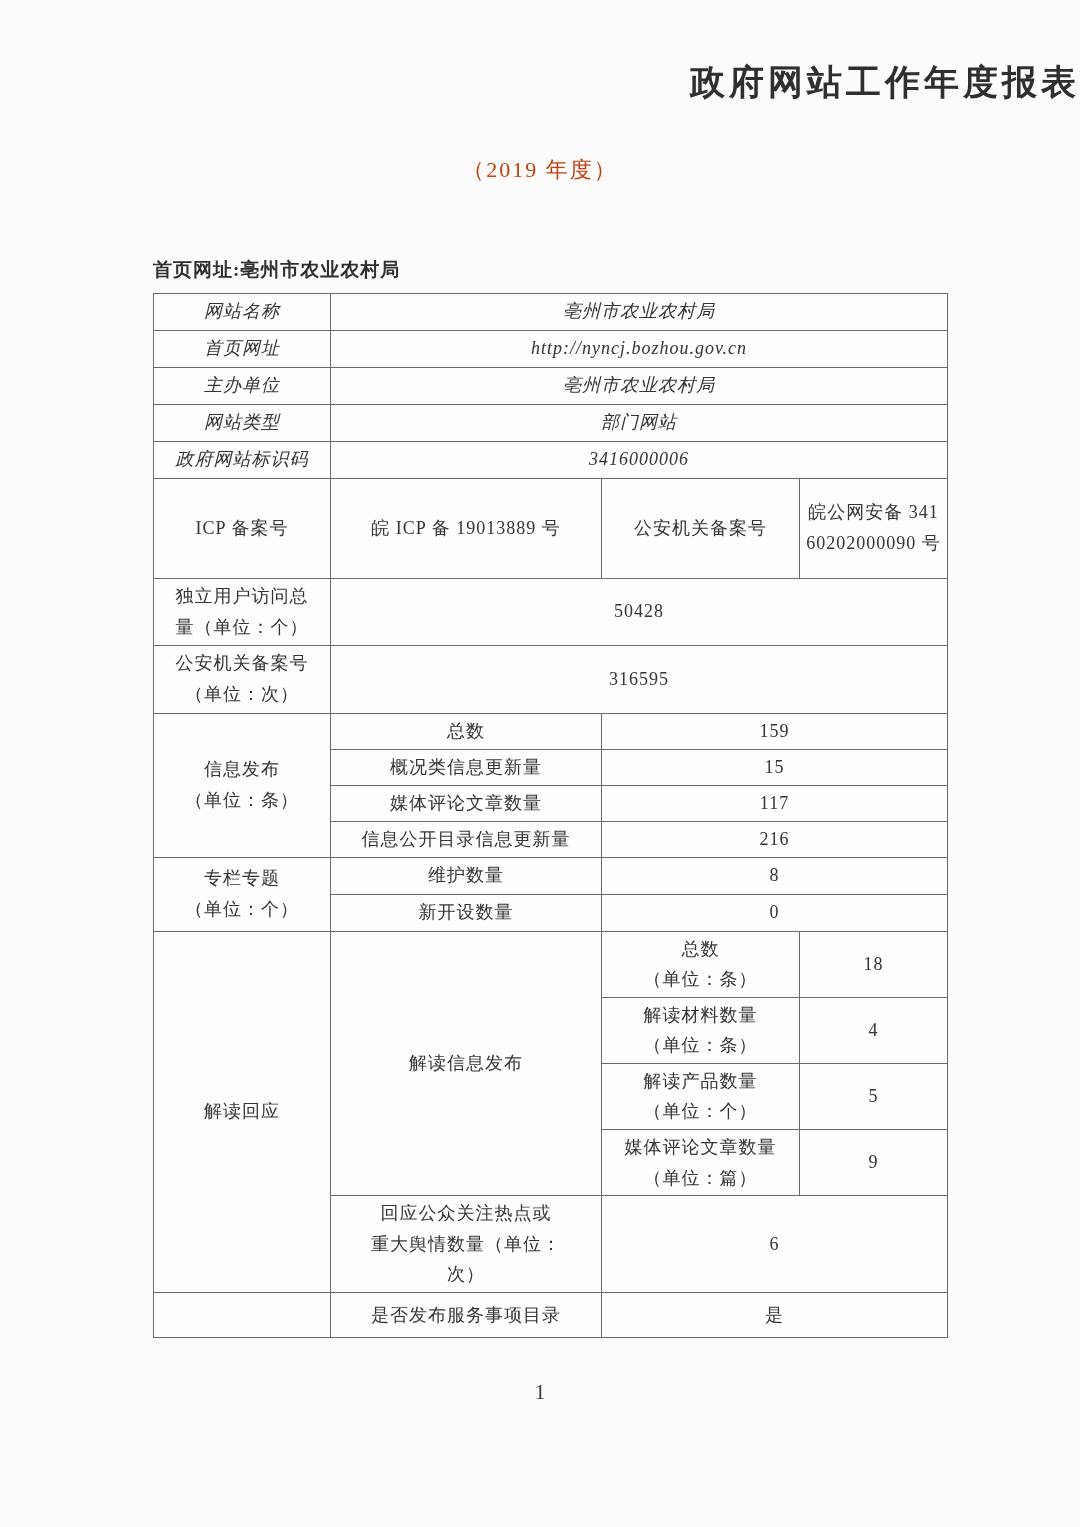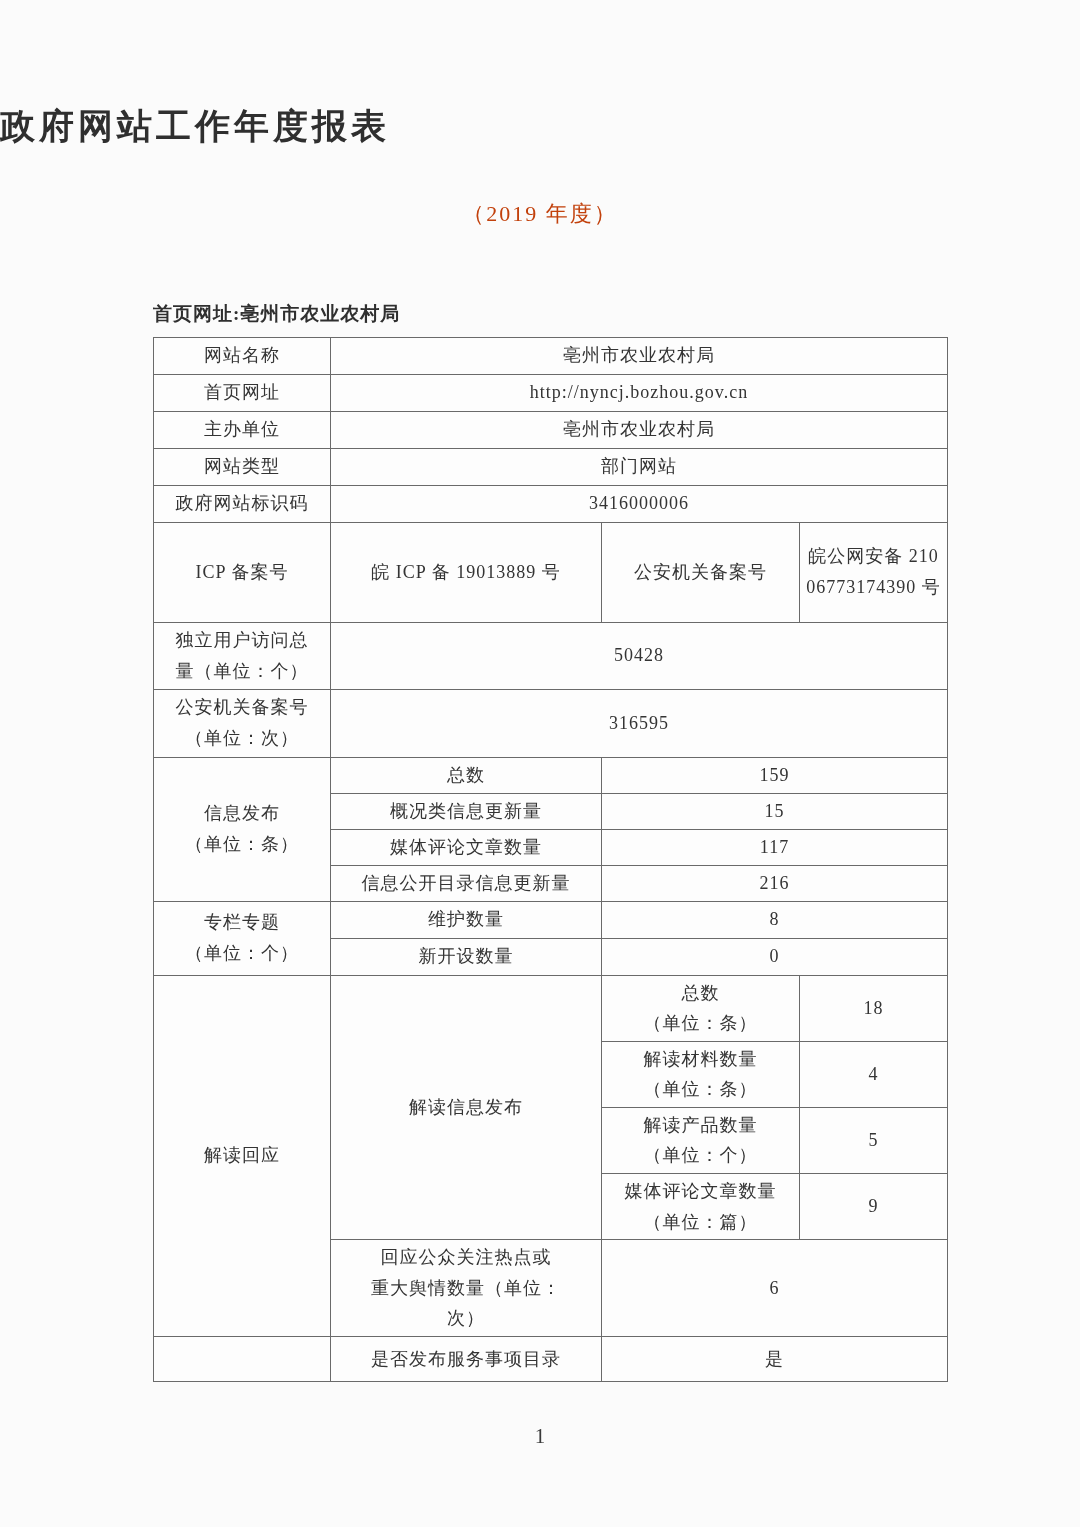--- a/index.html
+++ b/index.html
@@ -12,22 +12,22 @@
     width: 1080px;
     height: 1527px;
     margin: 0 auto;
     background: #fbfbfb;
     font-family: "Liberation Serif", "DejaVu Serif", serif;
     color: #3a3a3a;
     overflow: hidden;
   }
   .title {
     margin: 0;
-    padding-top: 108px;
-    text-align: left;
+    padding-top: 64px;
+    text-align: right;
     font-size: 35px;
     font-weight: bold;
     letter-spacing: 4px;
     color: #2f2f2f;
     line-height: 1.1;
   }
   .subtitle {
     margin-top: 52px;
     text-align: center;
     font-size: 22px;
@@ -54,21 +54,21 @@
     vertical-align: middle;
     font-size: 18px;
     line-height: 1.7;
     letter-spacing: 1px;
     color: #343434;
     white-space: pre-line;
     padding: 2px 6px;
     overflow: hidden;
   }
   td.break-all { word-break: break-all; padding: 2px 12px; }
-  tr.r-s    { height: 37px; }
+  tr.r-s    { height: 37px; font-style: italic; }
   tr.r-icp  { height: 100px; }
   tr.r-v1   { height: 67px; }
   tr.r-v2   { height: 68px; }
   tr.r-info { height: 36px; }
   tr.r-col  { height: 37px; }
   tr.r-jd   { height: 63px; }
   tr.r-hot  { height: 90px; }
   tr.r-last { height: 45px; }
   .page-number {
     margin-top: 42px;
@@ -117,21 +117,21 @@
 
     <tr class="r-s">
       <td>政府网站标识码</td>
       <td colspan="3">3416000006</td>
     </tr>
 
     <tr class="r-icp">
       <td>ICP 备案号</td>
       <td>皖 ICP 备 19013889 号</td>
       <td>公安机关备案号</td>
-      <td class="break-all">皖公网安备 21006773174390 号</td>
+      <td class="break-all">皖公网安备 34160202000090 号</td>
     </tr>
 
     <tr class="r-v1">
       <td>独立用户访问总
 量（单位：个）</td>
       <td colspan="3">50428</td>
     </tr>
 
     <tr class="r-v2">
       <td>公安机关备案号

